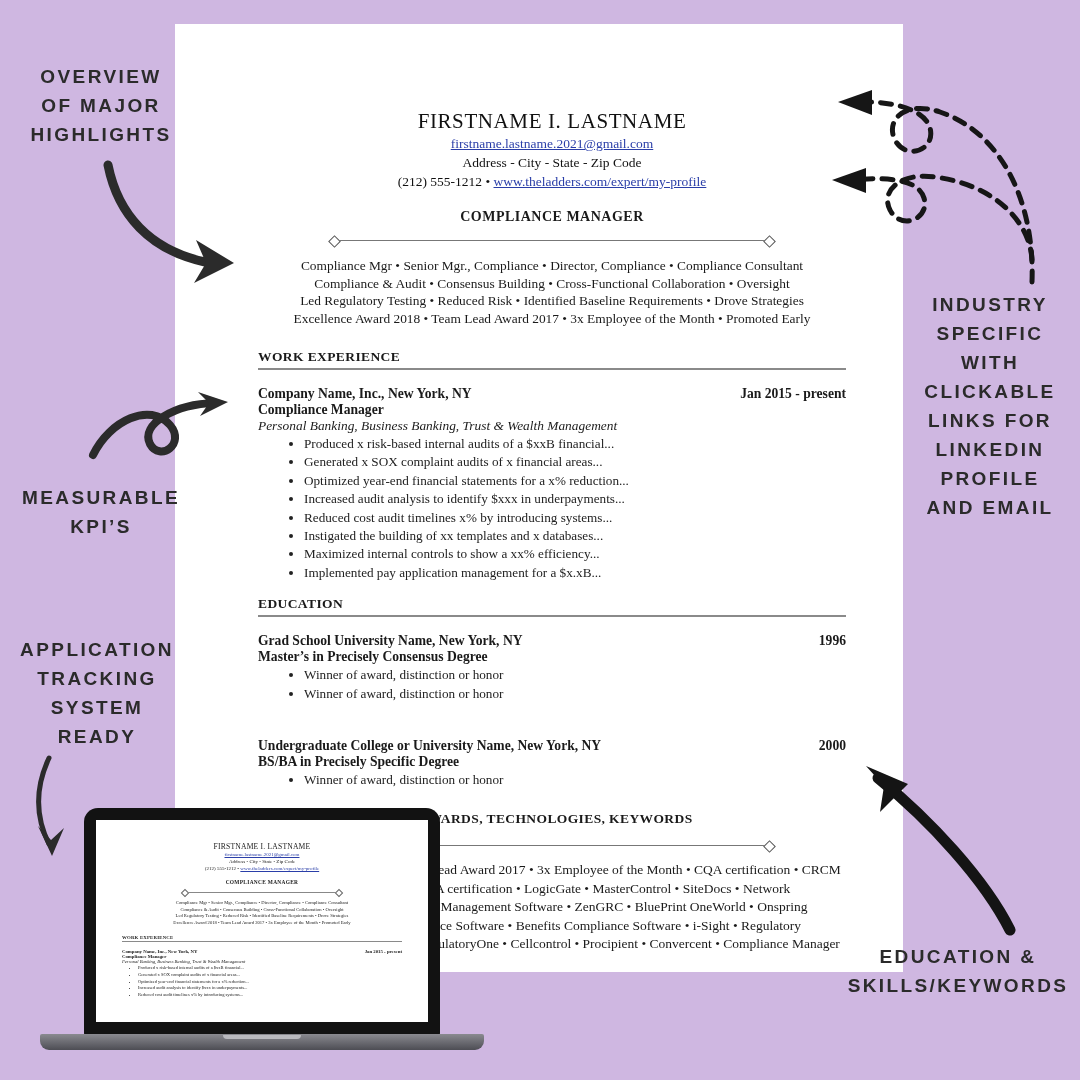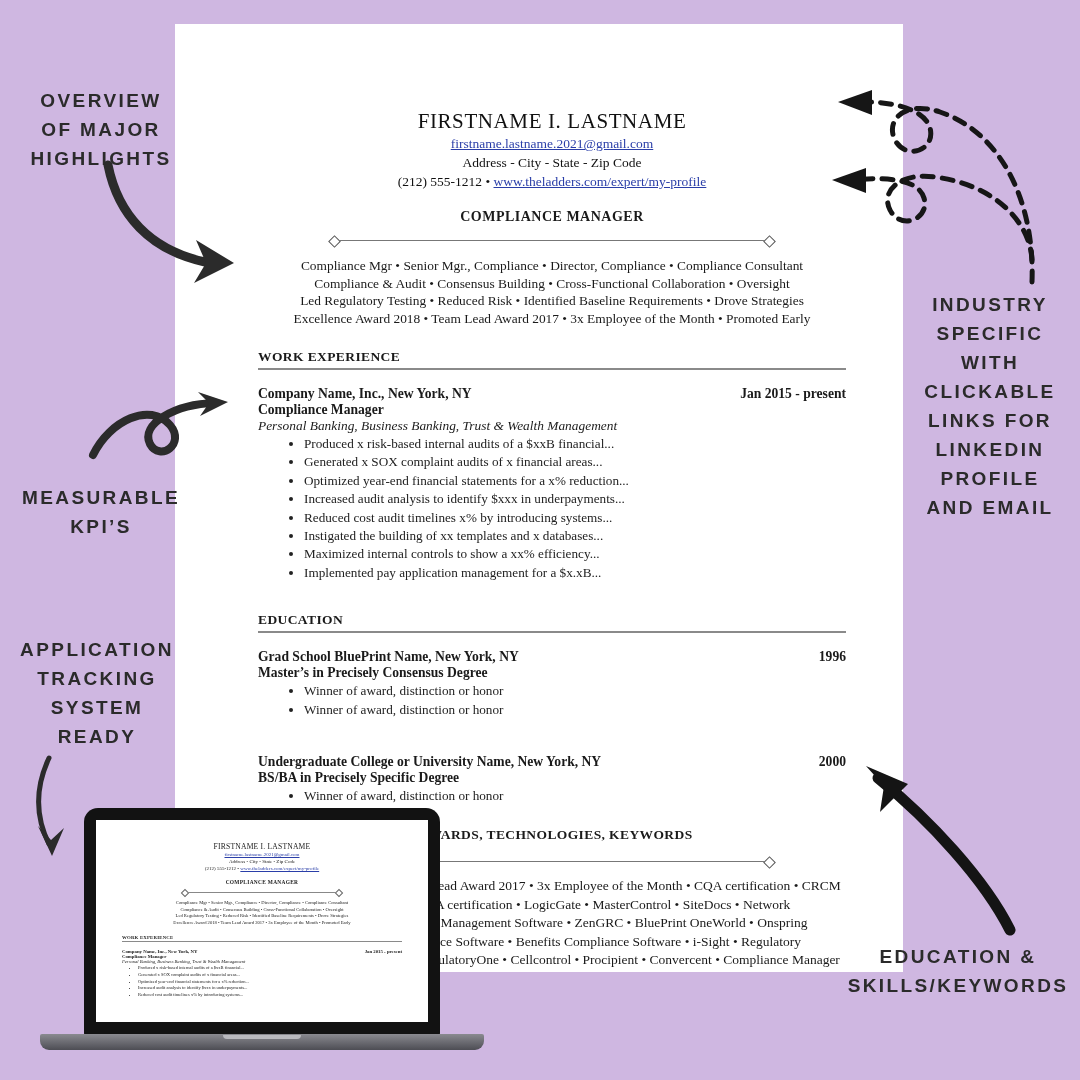--- a/index.html
+++ b/index.html
@@ -152,21 +152,21 @@
     position: absolute;
     font-family: "Liberation Sans", sans-serif;
     font-weight: bold;
     color: #2b2b2b;
     font-size: 19px;
     letter-spacing: 2.4px;
     line-height: 29px;
     text-align: center;
     white-space: pre-line;
   }
-  #anno-overview { left: 8px;  top: 86px;  width: 186px; }
+  #anno-overview { left: 8px;  top: 62px;  width: 186px; }
   #anno-industry { left: 904px; top: 290px; width: 172px; }
   #anno-kpi      { left: 8px;  top: 483px; width: 186px; }
   #anno-ats      { left: 4px;  top: 635px; width: 186px; }
   #anno-eduskill { left: 838px; top: 942px; width: 240px; text-align:center; }
 
   svg.ov { position: absolute; left: 0; top: 0; width: 1080px; height: 1080px; pointer-events: none; }
 
   
   .laptop {
     position: absolute;
@@ -274,24 +274,24 @@
         <li>Produced x risk-based internal audits of a $xxB financial...</li>
         <li>Generated x SOX complaint audits of x financial areas...</li>
         <li>Optimized year-end financial statements for a x% reduction...</li>
         <li>Increased audit analysis to identify $xxx in underpayments...</li>
         <li>Reduced cost audit timelines x% by introducing systems...</li>
         <li>Instigated the building of xx templates and x databases...</li>
         <li>Maximized internal controls to show a xx% efficiency...</li>
         <li>Implemented pay application management for a $x.xB...</li>
       </ul>
 
-      <div class="sec-head" style="margin-top:30px">EDUCATION</div>
+      <div class="sec-head" style="margin-top:14px">EDUCATION</div>
 
       <div class="edu-row">
-        <span>Grad School BluePrint Name, New York, NY</span>
+        <span>Grad School University Name, New York, NY</span>
         <span>1996</span>
       </div>
       <div class="job-sub">Master’s in Precisely Consensus Degree</div>
       <ul class="bullets">
         <li>Winner of award, distinction or honor</li>
         <li>Winner of award, distinction or honor</li>
       </ul>
 
       <div class="edu-row" style="margin-top:35px">
         <span>Undergraduate College or University Name, New York, NY</span>

